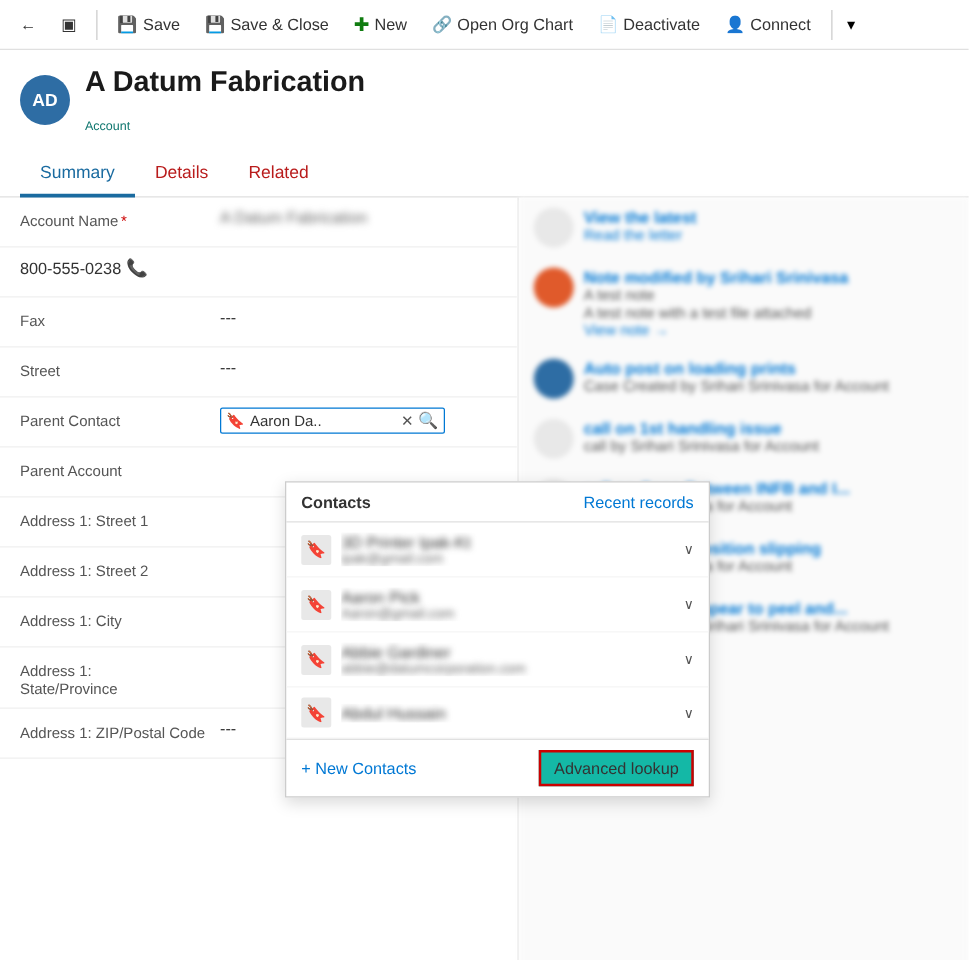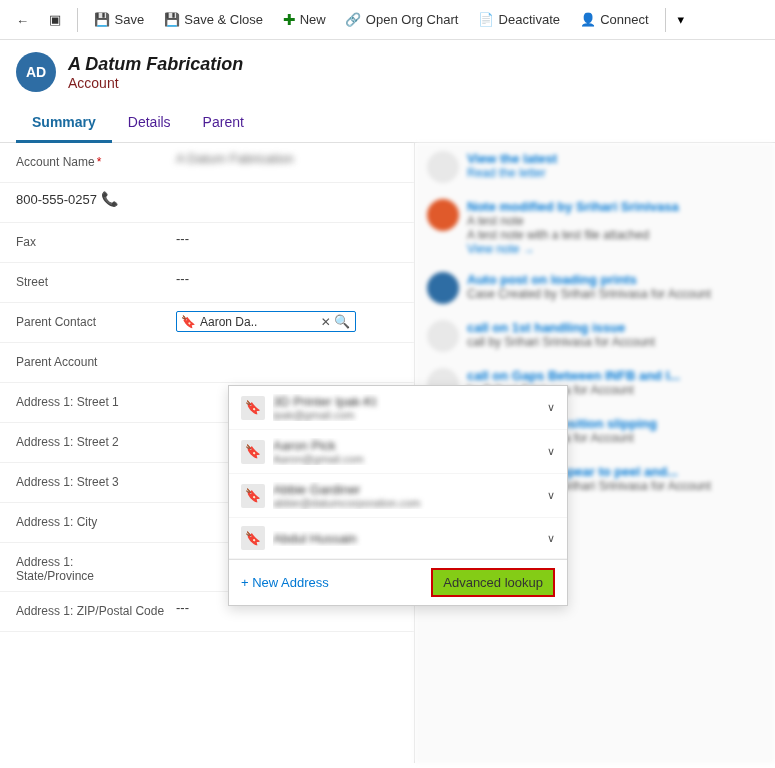--- a/index.html
+++ b/index.html
@@ -18,30 +18,30 @@
     .toolbar-divider { width: 1px; height: 24px; background: #ccc; margin: 0 4px; }
     .toolbar-dropdown { background: none; border: none; cursor: pointer; padding: 4px; font-size: 13px; }
 
     
     .header { display: flex; align-items: center; padding: 12px 16px; gap: 12px; background: #fff; }
     .avatar {
       width: 40px; height: 40px; background: #2e6da4; border-radius: 50%;
       display: flex; align-items: center; justify-content: center;
       color: #fff; font-size: 14px; font-weight: bold; flex-shrink: 0;
     }
-    .header-title { font-size: 18px; font-weight: 600; color: #1a1a1a; font-style: italic; }
-    .header-subtitle { font-size: 14px; color: #7f1d1d; }
+    .header-title { font-size: 23px; font-weight: 600; color: #1a1a1a; }
+    .header-subtitle { font-size: 10px; color: #0f766e; margin-top: 17px; }
 
     
     .tabs { display: flex; padding: 0 16px; border-bottom: 1px solid #e0e0e0; }
     .tab {
-      padding: 10px 16px; cursor: pointer; font-size: 14px; color: #4c1d95;
+      padding: 10px 16px; cursor: pointer; font-size: 14px; color: #b91c1c;
       border-bottom: 3px solid transparent; margin-bottom: -1px;
     }
-    .tab.active { color: #1a6ba0; border-bottom-color: #1a6ba0; font-weight: 700; }
+    .tab.active { color: #1a6ba0; border-bottom-color: #1a6ba0; font-weight: 400; }
 
     
     .main { display: flex; height: calc(768px - 40px - 64px - 44px); }
 
     
     .form-panel { width: 415px; flex-shrink: 0; overflow-y: auto; border-right: 1px solid #e0e0e0; }
     .form-row {
       display: flex; align-items: flex-start; padding: 8px 16px;
       border-bottom: 1px solid #f0f0f0; min-height: 40px;
     }
@@ -93,21 +93,21 @@
     .dropdown-chevron { color: #555; font-size: 11px; }
     .dropdown-footer {
       display: flex; align-items: center; justify-content: space-between;
       padding: 8px 12px; border-top: 1px solid #e0e0e0;
     }
     .new-contact-btn {
       display: flex; align-items: center; gap: 4px; color: #0078d4;
       background: none; border: none; cursor: pointer; font-size: 13px;
     }
     .advanced-lookup-btn {
-      padding: 5px 10px; background: #84cc16; border: 2px solid #c00;
+      padding: 5px 10px; background: #14b8a6; border: 2px solid #c00;
       cursor: pointer; font-size: 13px; color: #333; font-weight: 500;
     }
 
     
     .activity-panel { flex: 1; overflow-y: auto; padding: 8px 12px; background: #fafafa; filter: blur(2px); }
     .activity-item { display: flex; gap: 8px; margin-bottom: 16px; }
     .activity-avatar { width: 32px; height: 32px; border-radius: 50%; flex-shrink: 0; display: flex; align-items: center; justify-content: center; font-size: 12px; font-weight: bold; }
     .activity-content { flex: 1; }
     .activity-title { font-size: 13px; color: #0078d4; font-weight: 600; }
     .activity-sub { font-size: 12px; color: #555; }
@@ -158,35 +158,35 @@
   <div class="avatar">AD</div>
   <div>
     <div class="header-title">A Datum Fabrication</div>
     <div class="header-subtitle">Account</div>
   </div>
 </div>
 
 <div class="tabs">
   <div class="tab active">Summary</div>
   <div class="tab">Details</div>
-  <div class="tab">Parent</div>
+  <div class="tab">Related</div>
 </div>
 
 <div class="main">
 
   <div class="form-panel">
 
     <div class="form-row">
       <div class="form-label">Account Name<span class="required-star">*</span></div>
       <div class="form-value blurred">A Datum Fabrication</div>
     </div>
 
     <div class="form-row">
       <div class="form-value phone-row">
-        <span class="blurred">800-555-0257</span>
+        <span class="blurred">800-555-0238</span>
         <span class="phone-icon">📞</span>
       </div>
     </div>
 
     <div class="form-row">
       <div class="form-label">Fax</div>
       <div class="form-value">---</div>
     </div>
 
     <div class="form-row">
@@ -212,43 +212,43 @@
     <div class="form-row">
       <div class="form-label">Address 1: Street 1</div>
       <div class="form-value"></div>
     </div>
 
     <div class="form-row">
       <div class="form-label">Address 1: Street 2</div>
       <div class="form-value"></div>
     </div>
 
-    <div class="form-row">
-      <div class="form-label">Address 1: Street 3</div>
-      <div class="form-value"></div>
-    </div>
 
     <div class="form-row">
       <div class="form-label">Address 1: City</div>
       <div class="form-value"></div>
     </div>
 
     <div class="form-row">
       <div class="form-label">Address 1:<br>State/Province</div>
       <div class="form-value"></div>
     </div>
 
     <div class="form-row">
       <div class="form-label">Address 1: ZIP/Postal Code</div>
       <div class="form-value">---</div>
     </div>
 
   </div>
 
   <div class="dropdown-panel">
+    <div class="dropdown-header">
+      <span class="dropdown-header-left">Contacts</span>
+      <span class="dropdown-header-right">Recent records</span>
+    </div>
     <div class="dropdown-list">
 
       <div class="dropdown-item">
         <div class="contact-icon">🔖</div>
         <div class="contact-info">
           <div class="contact-name" style="filter:blur(2.5px);">3D Printer Ipak-Kt</div>
           <div class="contact-email" style="filter:blur(2.5px);">ipak@gmail.com</div>
         </div>
         <span class="dropdown-chevron">∨</span>
       </div>
@@ -274,21 +274,21 @@
       <div class="dropdown-item">
         <div class="contact-icon">🔖</div>
         <div class="contact-info">
           <div class="contact-name" style="filter:blur(2.5px);">Abdul Hussain</div>
           <div class="contact-email"></div>
         </div>
         <span class="dropdown-chevron">∨</span>
       </div>
     </div>
     <div class="dropdown-footer">
-      <button class="new-contact-btn">+ New Address</button>
+      <button class="new-contact-btn">+ New Contacts</button>
       <button class="advanced-lookup-btn">Advanced lookup</button>
     </div>
   </div>
 
   <div class="activity-panel">
     <div class="activity-item">
       <div class="activity-avatar" style="background:#e8e8e8;"></div>
       <div class="activity-content">
         <div class="activity-title">View the latest</div>
         <div class="activity-link">Read the letter</div>

